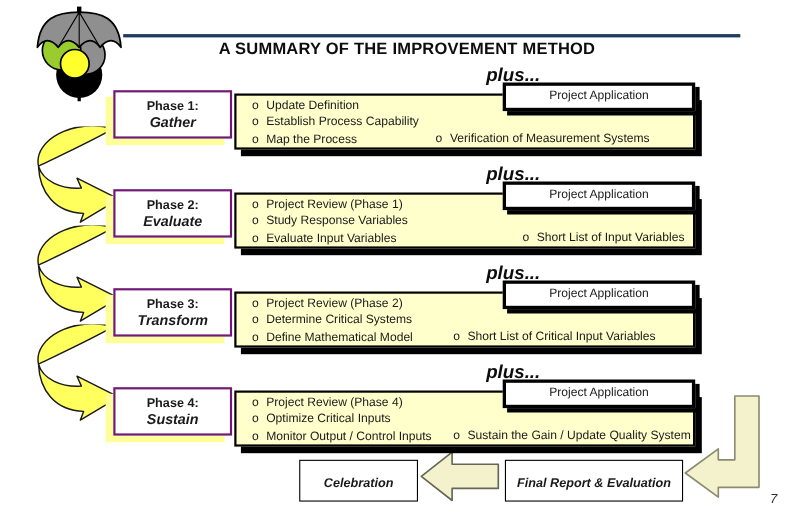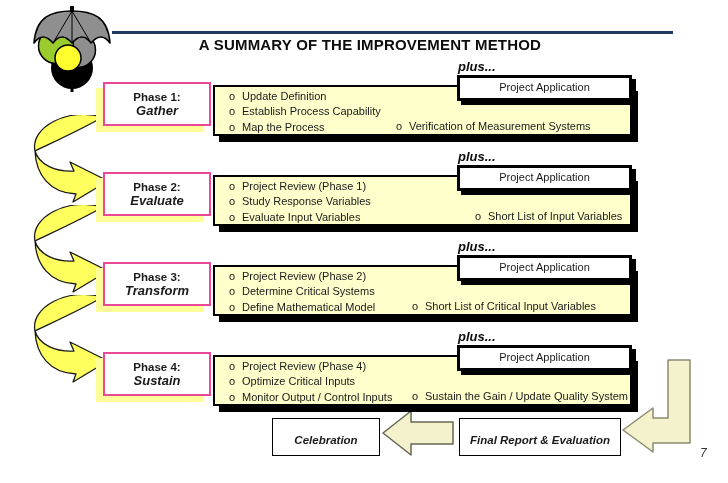--- a/index.html
+++ b/index.html
@@ -11,36 +11,36 @@
 
   
   .rule{position:absolute;left:112px;top:31px;width:561px;height:3px;background:#1f3a5f;}
   .title{
     position:absolute;left:150px;top:36px;width:440px;text-align:center;
     font-size:15px;font-weight:bold;color:#0d0d0d;letter-spacing:.2px;white-space:nowrap;
   }
 
   
   .phase-row{position:absolute;left:100px;width:580px;height:90px;}
-  .plus-label{position:absolute;left:358px;top:-1px;font-size:13px;font-weight:bold;font-style:italic;color:#0d0d0d;}
+  .plus-label{position:absolute;left:342px;top:-1px;font-size:17px;font-weight:bold;font-style:italic;color:#0d0d0d;}
   .app-box{
     position:absolute;left:357px;top:15px;width:169px;height:17px;padding-top:3px;
     background:#fff;border:3px solid #000;box-shadow:4px 4px 0 #000;
     text-align:center;font-size:11px;z-index:5;
   }
   .content-box{
     position:absolute;left:113px;top:25px;width:415px;height:45px;
     padding:2px 0 0 0;background:#ffffcc;border:2px solid #000;box-shadow:6px 6px 0 #000;z-index:3;
   }
   .bullet{position:relative;padding-left:14px;font-size:11px;line-height:15.3px;white-space:nowrap;}
   .bullet .bm{display:inline-block;width:13px;}
   .extra-bullet{position:absolute;top:33px;font-size:11px;white-space:nowrap;}
   .extra-bullet .bm{display:inline-block;width:13px;}
   .phase-box{
-    position:absolute;left:3px;top:22px;width:104px;height:40px;background:#fff;border:2px solid #ec4899;
+    position:absolute;left:3px;top:22px;width:104px;height:40px;background:#fff;border:2px solid #701a75;
     box-shadow:-7px 6px 0 #ffff99;z-index:6;display:flex;flex-direction:column;justify-content:center;
     text-align:center;
   }
   .phase-box .pt{font-size:11.5px;font-weight:bold;}
   .phase-box .pn{font-size:13px;font-weight:bold;font-style:italic;}
 
   
   .connector{position:absolute;left:30px;z-index:1;}
   .flow{position:absolute;z-index:1;}
 

